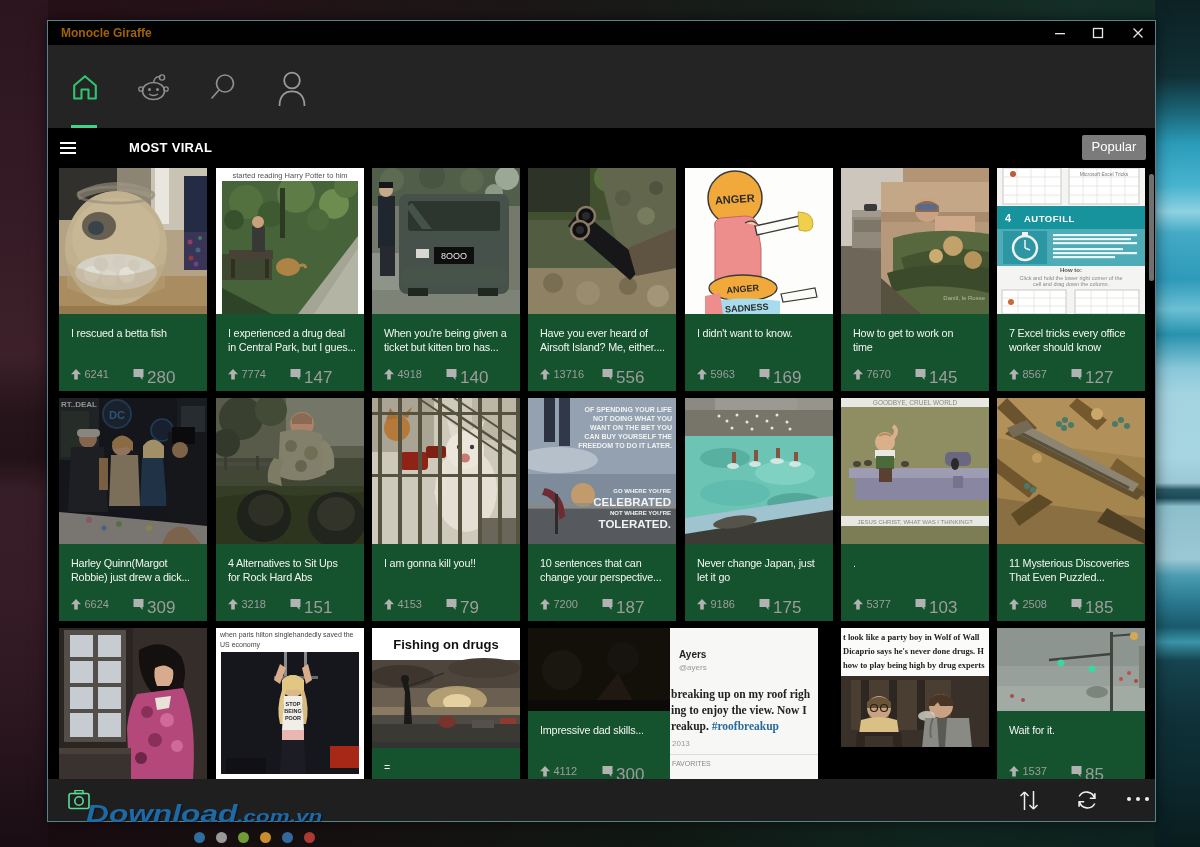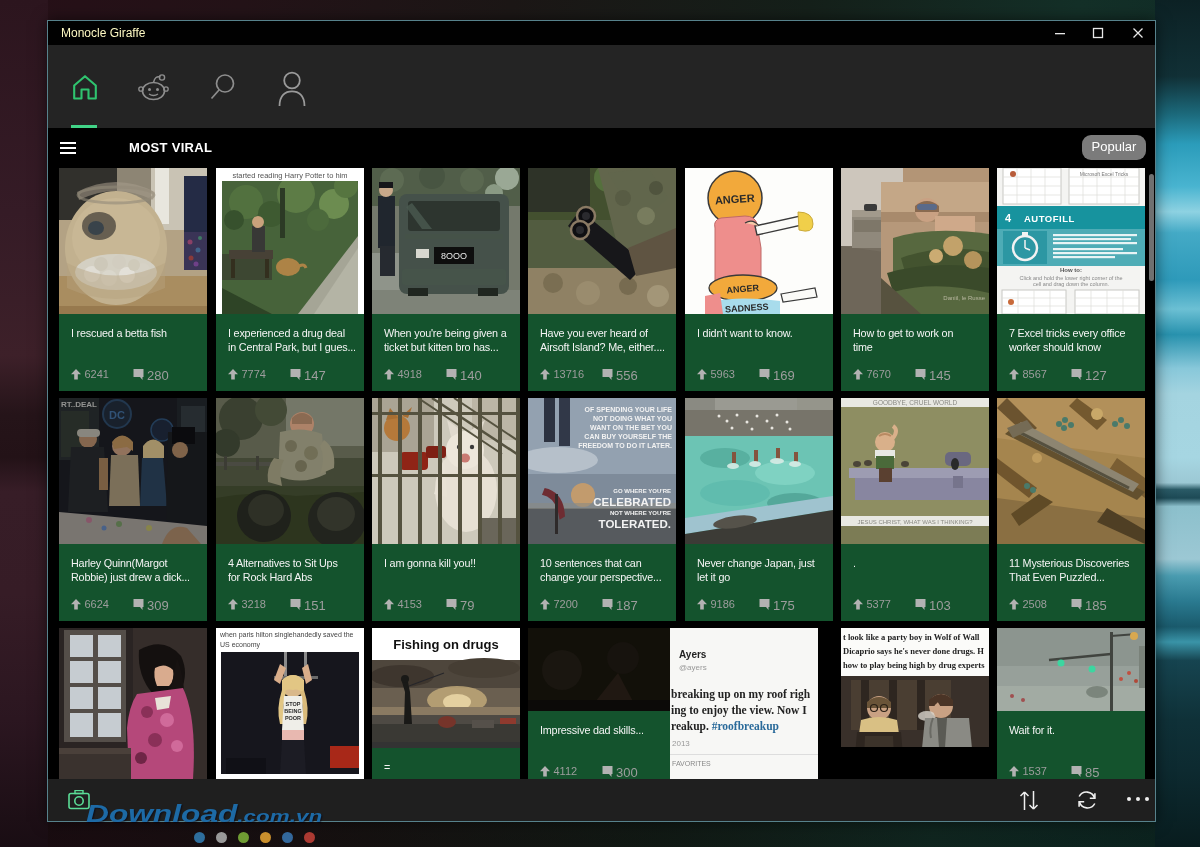--- a/index.html
+++ b/index.html
@@ -6,39 +6,39 @@
 html,body { width:1200px; height:847px; overflow:hidden; background:#000; font-family:"Liberation Sans", sans-serif; }
 #desk { position:absolute; left:0; top:0; width:1200px; height:847px;
   background:linear-gradient(100deg, #271018 0%, #241318 18%, #1c1716 38%, #15201a 60%, #143028 80%, #0e2a26 100%); }
 #deskL { position:absolute; left:0; top:0; width:48px; height:847px;
   background:linear-gradient(180deg, #2c151e 0%, #351b26 25%, #3d2029 42%, #251419 49%, #231217 54%, #371d27 58%, #361c26 70%, #2b1620 85%, #190d13 100%); }
 #deskR { position:absolute; left:1155px; top:0; width:45px; height:847px;
   background:linear-gradient(180deg, #0c2124 0%, #113036 9%, #1c6a7c 13.5%, #2b9cba 17%, #49b4d0 22%, #8ed2e2 25%, #44aac6 27.5%, #2e9aba 33%, #6cc0d4 36.5%, #2892ae 39.5%, #88c8da 43.5%, #a4d4e0 46.5%, #a6d6e2 54%, #9cc8d4 57%, #2a5a66 57.8%, #1d4a56 58.8%, #8cc0cc 59.8%, #9cc8d4 66%, #4a9cb0 68%, #2a7a90 71%, #1a5a6c 74%, #3a94a8 75.8%, #164450 78%, #0f3138 85%, #0d2a30 91%, #081c1e 100%); }
 #win { position:absolute; left:47px; top:20px; width:1109px; height:802px; background:#000; overflow:hidden;
   border:1px solid #57828c; box-shadow:0 0 14px rgba(0,0,0,0.55); }
 #tbar { position:absolute; left:0; top:0; width:100%; height:24px; background:#010101; }
-#tbar .tt { position:absolute; left:13px; top:5px; font-size:12px; color:#fef9c3; }
+#tbar .tt { position:absolute; left:13px; top:5px; font-size:12px; color:#a16207;font-weight:bold; }
 .cap { position:absolute; top:0; width:40px; height:24px; color:#e8e8e8; text-align:center; }
 #nav { position:absolute; left:0; top:24px; width:100%; height:83px; background:#242424; }
 #underline { position:absolute; left:23px; top:80px; width:26px; height:3px; background:#41d387; }
 #hdr { position:absolute; left:0; top:107px; width:100%; height:40px; background:#000; }
 #burger { position:absolute; left:12px; top:14px; width:16px; height:12px; }
 #burger div { height:2px; background:#fff; margin-bottom:3px; }
 #mv { position:absolute; left:40px; top:12px; font-size:13px; font-weight:600; color:#fff; letter-spacing:0.3px;margin-left:41px; }
-#popular { position:absolute; right:9px; top:7px; width:64px; height:25px; background:#7b7b7b; border-radius:9px;
+#popular { position:absolute; right:9px; top:7px; width:64px; height:25px; background:#7b7b7b; border-radius:2px;
   color:#fff; font-size:13px; text-align:center; line-height:24px; }
 #content { position:absolute; left:0; top:147px; width:100%; height:611px; background:#000; overflow:hidden; }
 .card { position:absolute; width:148px; }
 .cimg { position:relative; width:148px; height:146px; overflow:hidden; background:#333; }
 .ctxt { position:relative; width:148px; height:77px; background:#14532d; overflow:hidden; }
 .ct { position:absolute; left:12px; top:12px; right:2px; font-size:10.8px; line-height:14px; letter-spacing:-0.2px; color:#f4f4f4; }
 .cs { position:absolute; left:12px; top:53px; width:130px; height:14px; }
 .cs svg { position:absolute; top:1px; }
 .n1 { position:absolute; left:13.5px; top:1px; font-size:11px; color:#9d9d9d; }
-.n2 { position:absolute; left:76px; top:1px; font-size:13px; color:#9d9d9d; }
+.n2 { position:absolute; left:76px; top:1px; font-size:17px; color:#9d9d9d; }
 #bbar { position:absolute; left:0; top:758px; width:100%; height:43px; background:#1f1f1f; }
 #sbar { position:absolute; left:1101px; top:153px; width:5px; height:107px; background:#707070; border-radius:3px; }
 #wm { position:absolute; left:86px; top:800px; z-index:60; color:rgba(30,111,174,0.95); font-weight:bold; font-style:italic; white-space:nowrap; text-shadow:1px 1px 1px rgba(0,0,20,0.45); transform:scaleX(1.32); transform-origin:left top; }
 #wm .big { font-size:24px; letter-spacing:0px; }
 #wm .sm { font-size:17px; }
 .dot { position:absolute; top:832px; width:11px; height:11px; border-radius:50%; z-index:60; }
 </style>
 </head>
 <body>
 <div id="desk"></div>

